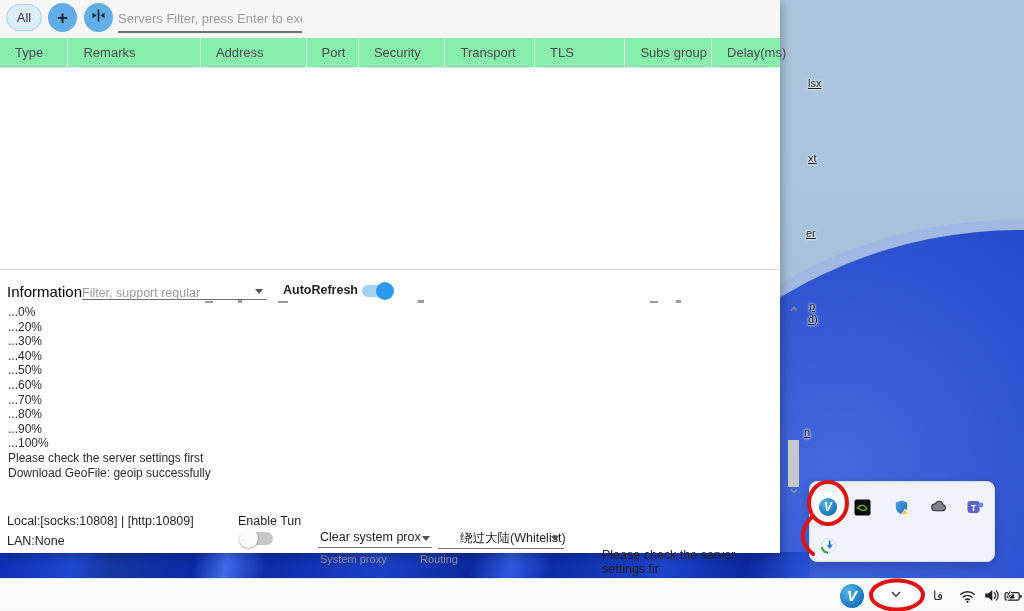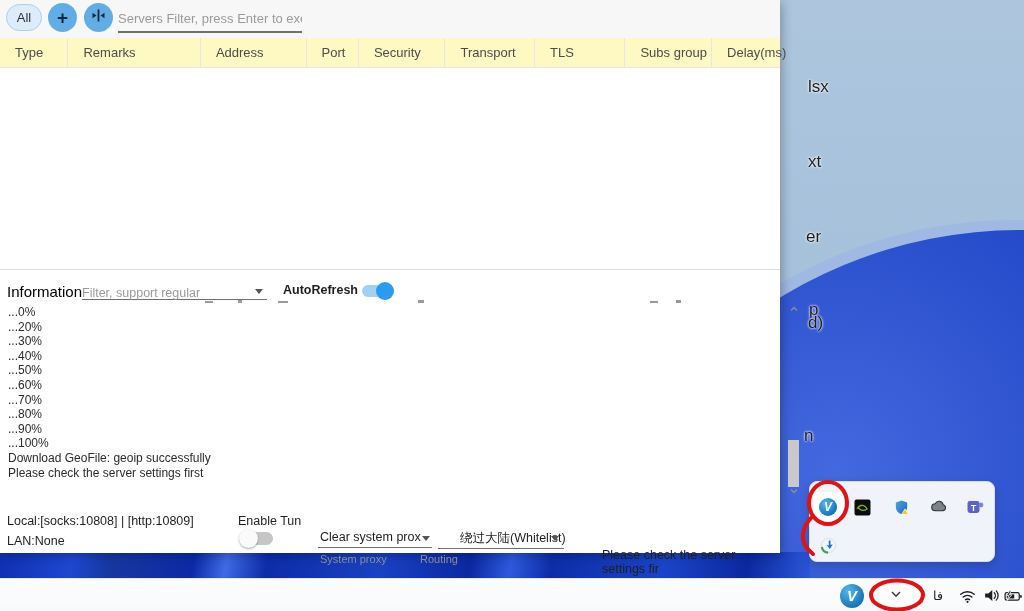--- a/index.html
+++ b/index.html
@@ -6,42 +6,42 @@
   html,body { width:1024px; height:611px; overflow:hidden; font-family:"Liberation Sans", sans-serif; }
   .stage { position:absolute; left:0; top:0; width:1024px; height:611px; background:#a9c3dc; overflow:hidden; }
 
   
   .wallpaper { position:absolute; inset:0; background:linear-gradient(180deg,#adc6de 0%,#a5c0da 55%,#9cb8d4 100%); }
   .bloom { position:absolute; left:560px; top:230px; width:920px; height:920px; border-radius:50%;
            background:radial-gradient(circle at 30% 26%, #4468de 0%, #1c41c4 42%, #0e2fae 78%);
            box-shadow:-6px -10px 0 0 rgba(150,175,235,.45); }
   .wall-strip { position:absolute; left:0; top:552px; width:810px; height:26px;
     background:linear-gradient(100deg,#0f2fb0 0%,#1e47d0 9%,#16379f 14%,#0c2aa6 24%,#3f6ae6 28%,#0d2ca8 33%,#1a41c4 47%,#0b28a0 58%,#2e59dd 63%,#0d2da8 68%,#1c44c8 82%,#0b28a0 92%,#2c57d8 100%); }
-  .frag { position:absolute; font-size:17px; color:#1d1d1d; text-shadow:0 0 2px #fff,0 0 3px #fff; }
+  .frag { position:absolute; font-size:11px; color:#1d1d1d; text-shadow:0 0 2px #fff,0 0 3px #fff;text-decoration:underline; }
 
   
   .window { position:absolute; left:0; top:0; width:780px; height:553px; background:#fff;
             box-shadow:2px 2px 10px rgba(0,0,0,.28); }
   .toolbar { position:absolute; left:0; top:0; width:100%; height:38px; background:#f7f7f7; }
   .pill { position:absolute; left:6px; top:4px; width:36px; height:27px; border-radius:14px;
           background:#dcecfa; border:1.5px solid #a8cfec; color:#333; font-size:13px;
           display:flex; align-items:center; justify-content:center; cursor:pointer; }
   .circle-btn { position:absolute; top:3px; width:29px; height:29px; border-radius:50%;
           background:#61aee6; color:#14283c; display:flex; align-items:center; justify-content:center; cursor:pointer; }
   .circle-btn.add { left:48px; font-size:19px; font-weight:bold; }
   .circle-btn.cols { left:84px; }
   .filter-input { position:absolute; left:118px; top:6px; width:184px; height:27px; background:transparent;
           border:none; border-bottom:2px solid #6f6f6f; outline:none; font-size:13px; color:#333;
           font-family:"Liberation Sans",sans-serif; }
   .filter-input::placeholder { color:#9a9a9a; }
 
   .grid-head { position:absolute; left:0; top:38px; width:100%; height:30px; background:#fcfcfc;
           border-bottom:1px solid #e6e6e6; display:flex; }
   .hcell { height:100%; border-right:1px solid #e6e6e6; display:flex; align-items:center;
-          padding-left:15px; font-size:13px; color:#4c4c4c; background:#fef9c3; }
+          padding-left:15px; font-size:13px; color:#4c4c4c; background:#86efac; }
   .grid-body { position:absolute; left:0; top:68px; width:100%; height:201px; background:#fff; }
   .splitter { position:absolute; left:0; top:269px; width:100%; height:1px; background:#dedede; }
 
   
   .tab-label { position:absolute; left:7px; top:283px; font-size:15px; color:#000000; cursor:pointer; }
   .combo-text { font-size:12.5px; color:#9b9b9b; }
   .combo1 { position:absolute; left:82px; top:283px; width:185px; height:17px;
             border-bottom:1px solid #6f6f6f; cursor:pointer; }
   .caret { position:absolute; width:0; height:0; border-left:4px solid transparent;
            border-right:4px solid transparent; border-top:5px solid #555; }
@@ -159,22 +159,22 @@
       <div>...0%</div>
       <div>...20%</div>
       <div>...30%</div>
       <div>...40%</div>
       <div>...50%</div>
       <div>...60%</div>
       <div>...70%</div>
       <div>...80%</div>
       <div>...90%</div>
       <div>...100%</div>
+      <div>Please check the server settings first</div>
       <div>Download GeoFile: geoip successfully</div>
-      <div>Please check the server settings first</div>
     </div>
 
     <div class="sbar">
       <div class="arr" style="top:2px;">
         <svg width="10" height="10" viewBox="0 0 10 10">
             <polyline points="2,6.5 5,3.5 8,6.5" fill="none" stroke="#8f8f8f" stroke-width="1.4"></polyline>
           </svg>
       </div>
       <div class="thumb"></div>
       <div class="arr" style="bottom:2px;">

